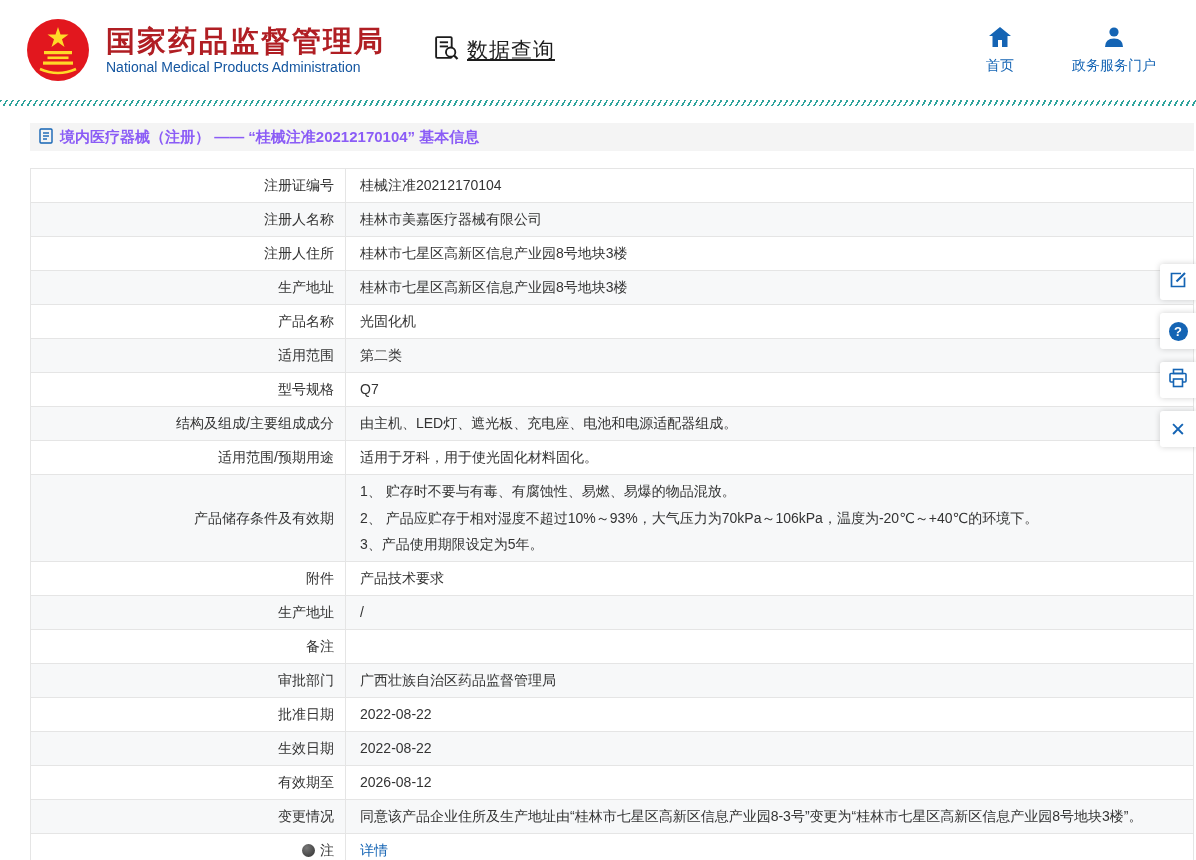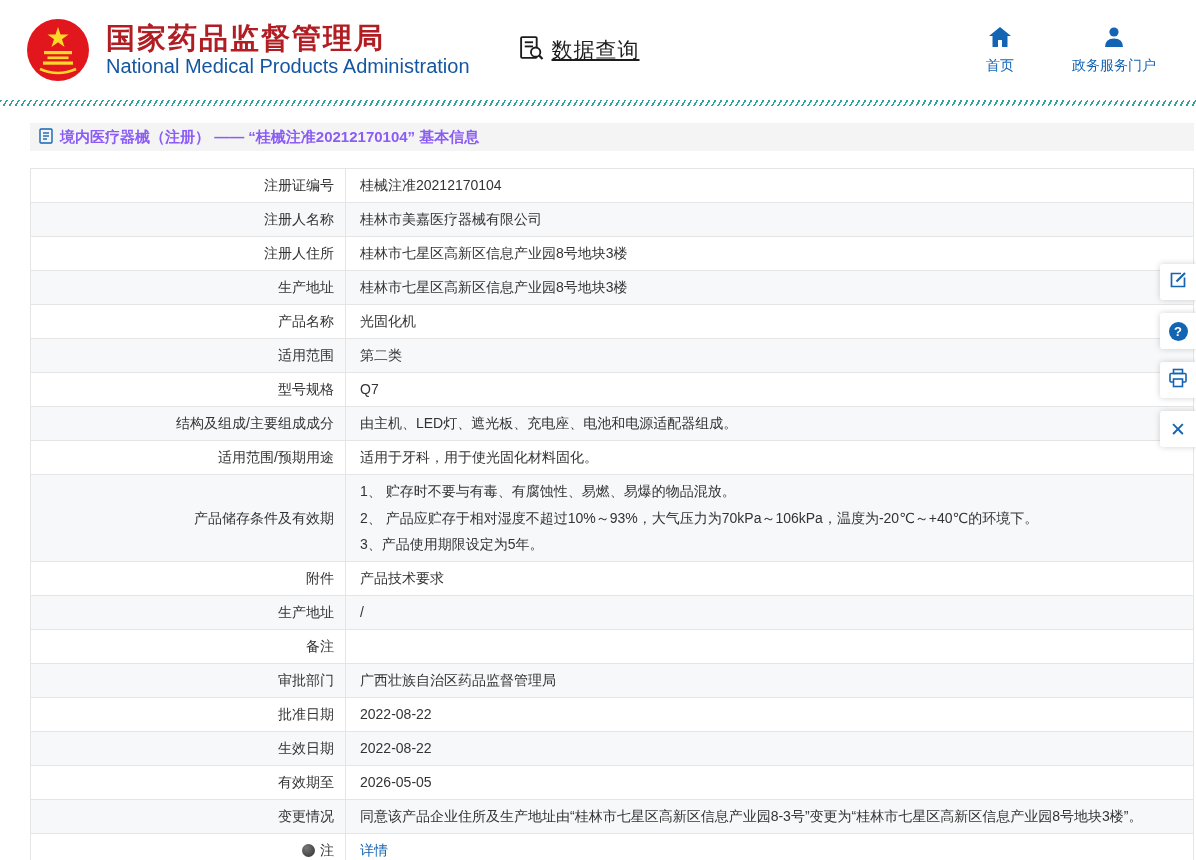--- a/index.html
+++ b/index.html
@@ -7,21 +7,21 @@
   body {
     font-family:"Liberation Sans","DejaVu Sans",sans-serif;
     background:#ffffff; color:#333; overflow:hidden; position:relative;
   }
 
   
   .header { height:100px; display:flex; align-items:center; padding:0 40px 0 26px; background:#fff; }
   .emblem { width:64px; height:64px; flex:0 0 64px; }
   .brand { margin-left:16px; }
   .brand-title { font-size:29px; font-weight:bold; color:#b01e23; letter-spacing:2px; line-height:1.15; }
-  .brand-sub { font-size:20px; color:#1456a0; margin-top:0; }
+  .brand-sub { font-size:14px; color:#1456a0; margin-top:0; }
   .query { display:flex; align-items:center; gap:7px; margin-left:48px; cursor:pointer; }
   .query-label { font-size:21px; color:#1c1c1c; letter-spacing:1px;text-decoration:underline; }
   .top-nav { margin-left:auto; display:flex; gap:58px; }
   .nav-item { display:flex; flex-direction:column; align-items:center; gap:5px; cursor:pointer; }
   .nav-item .nav-label { font-size:14px; color:#1464b4; white-space:nowrap; }
 
   
   .stripe {
     height:6px;
     background:repeating-linear-gradient(120deg,#2fa39c 0,#2fa39c 1.6px,#ffffff 1.6px,#ffffff 5.2px);
@@ -194,21 +194,21 @@
       <div class="trow">
         <div class="tlabel">批准日期</div>
         <div class="tvalue">2022-08-22</div>
       </div>
       <div class="trow shaded">
         <div class="tlabel">生效日期</div>
         <div class="tvalue">2022-08-22</div>
       </div>
       <div class="trow">
         <div class="tlabel">有效期至</div>
-        <div class="tvalue">2026-05-05</div>
+        <div class="tvalue">2026-08-12</div>
       </div>
       <div class="trow shaded">
         <div class="tlabel">变更情况</div>
         <div class="tvalue">同意该产品企业住所及生产地址由“桂林市七星区高新区信息产业园8-3号”变更为“桂林市七星区高新区信息产业园8号地块3楼”。</div>
       </div>
       <div class="trow">
         <div class="tlabel"><span class="note-dot"></span>注</div>
         <div class="tvalue"><a href="#" class="detail-link">详情</a></div>
       </div>
     </div>

